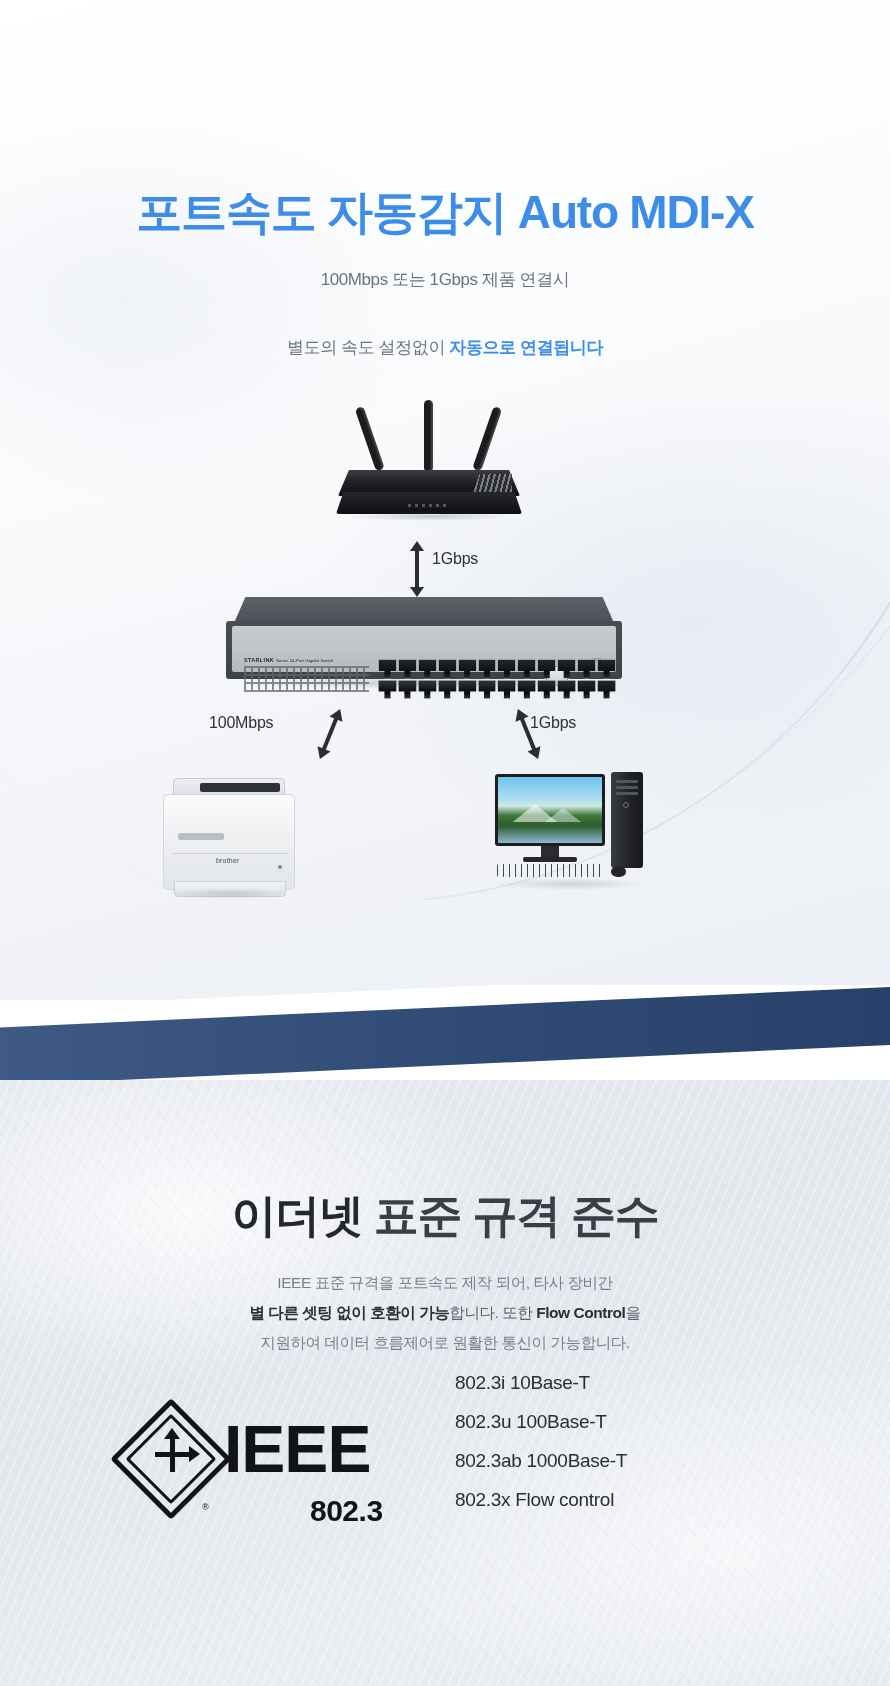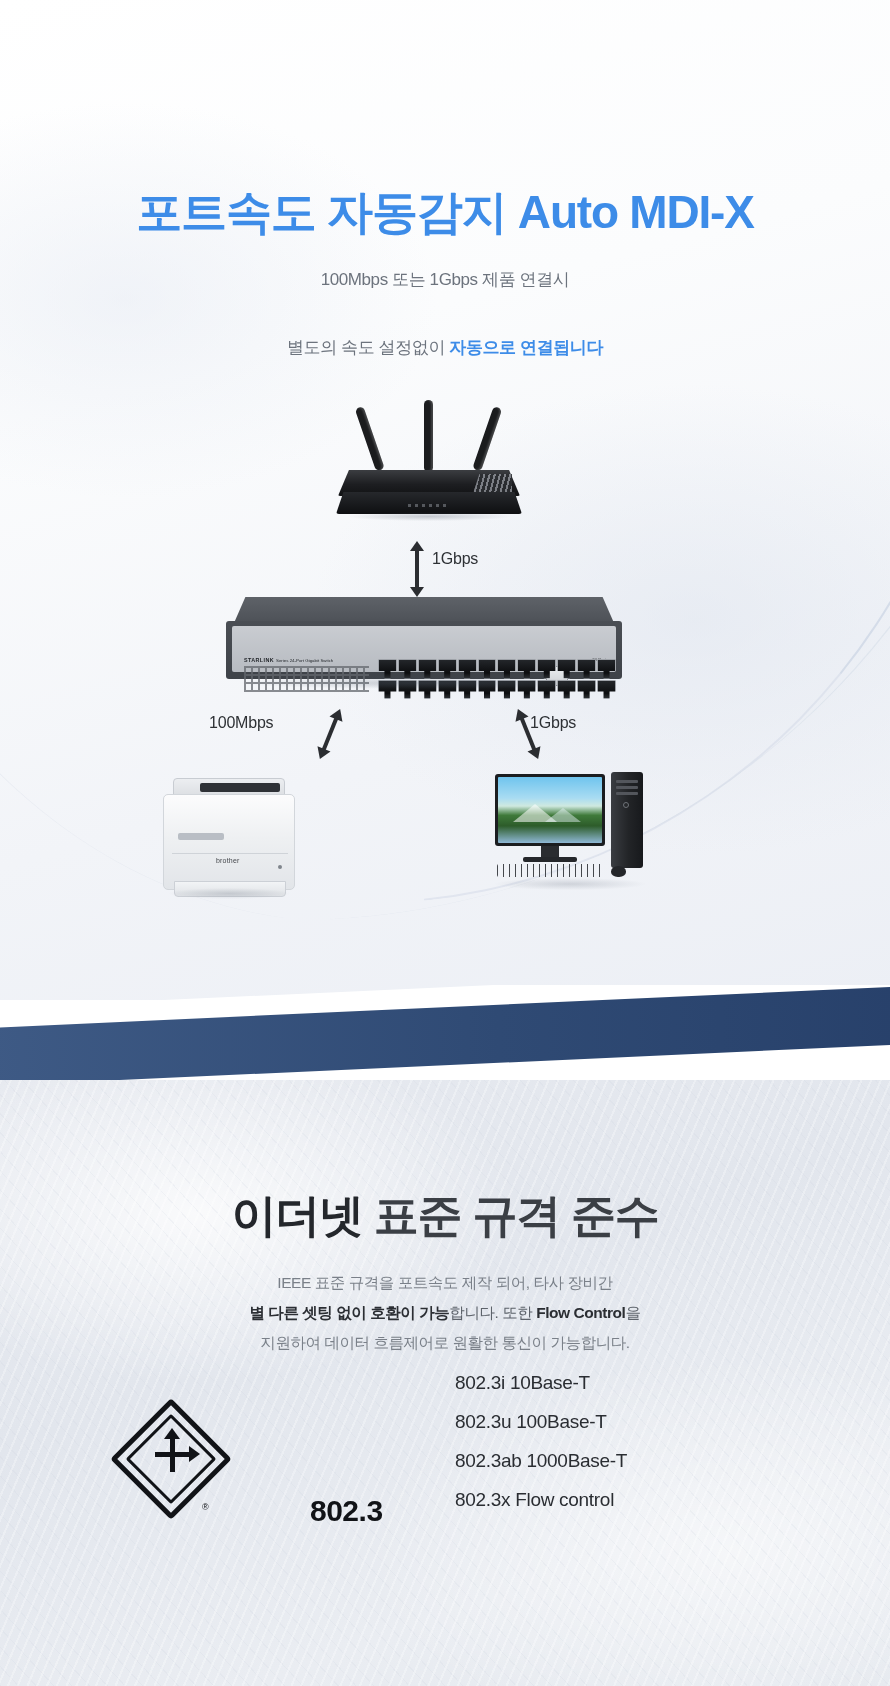--- a/index.html
+++ b/index.html
@@ -381,20 +381,21 @@
   <div class="logo-dia">
     <div class="logo-dia-in"></div>
   </div>
   <div class="logo-arrow">
     <div class="vstem"></div>
     <div class="hstem"></div>
     <div class="tip"></div>
     <div class="tipr"></div>
   </div>
   <div class="logo-reg">®</div>
+  <div class="logo-text">IEEE</div>
   <div class="logo-sub">802.3</div>
 </div>
 
 <div class="std-list">
   <div class="std-item">802.3i 10Base-T</div>
   <div class="std-item">802.3u 100Base-T</div>
   <div class="std-item">802.3ab 1000Base-T</div>
   <div class="std-item">802.3x Flow control</div>
 </div>
 

